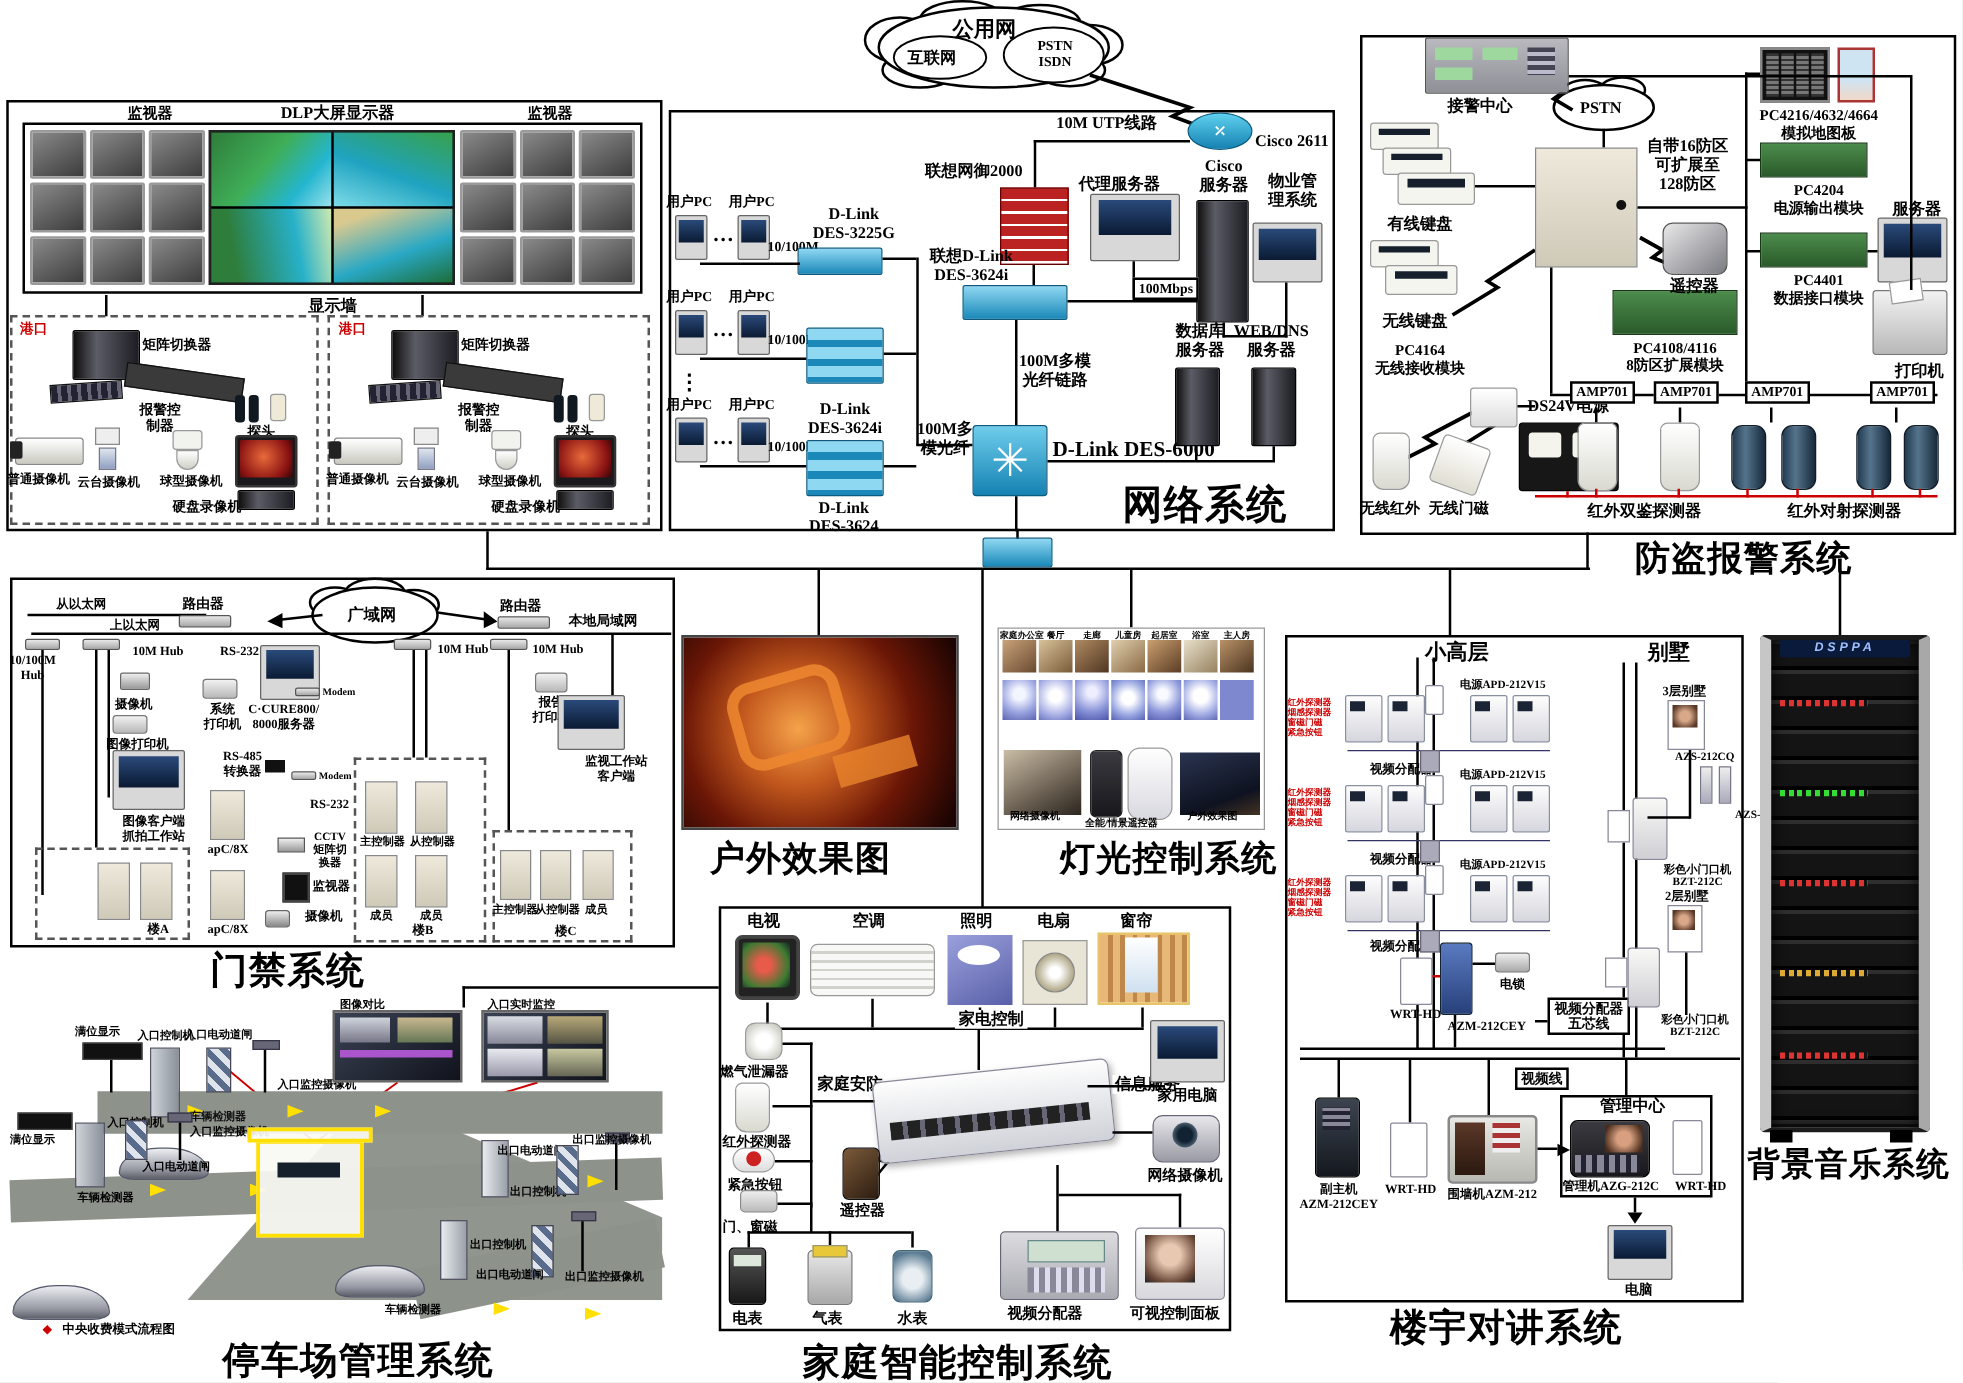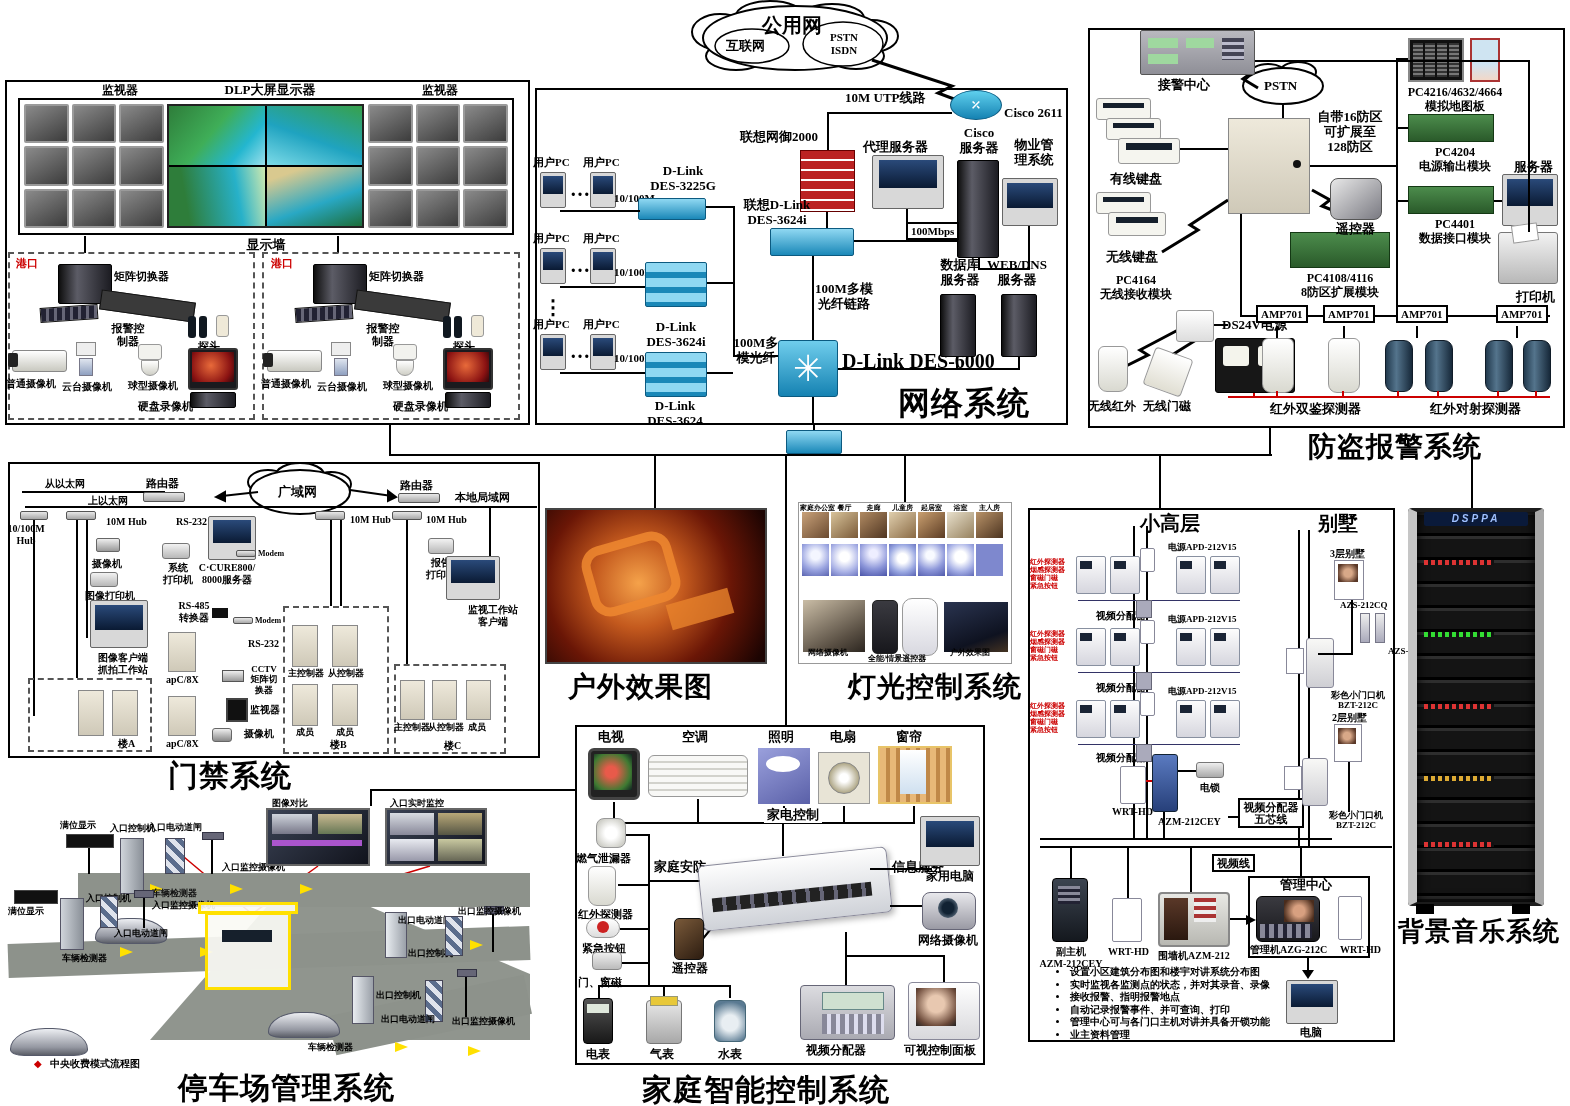--- a/index.html
+++ b/index.html
@@ -3,21 +3,21 @@
 <meta charset="utf-8">
 <style>
 *{margin:0;padding:0;box-sizing:border-box}
 body{background:#ddd}
 #c{position:relative;width:1570px;height:1106px;background:#fff;overflow:hidden;
    font-family:"Liberation Serif","DejaVu Serif",serif;color:#000}
 .l{position:absolute;font-weight:bold;font-size:12px;line-height:1.15;text-align:center;white-space:nowrap}
 .w{white-space:pre-line}
 .lt{text-align:left}
 .red{color:#c00}
-.s7{font-size:7px}.s8{font-size:8px}.s9{font-size:9px}.s10{font-size:10px}.s11{font-size:11px}.s13{font-size:13px}.s14{font-size:20px}
+.s7{font-size:7px}.s8{font-size:8px}.s9{font-size:9px}.s10{font-size:10px}.s11{font-size:11px}.s13{font-size:13px}.s14{font-size:17px}
 .t{position:absolute;font-weight:bold;font-size:30px;white-space:nowrap;letter-spacing:1px}
 .ln{position:absolute;background:#000}
 .bl{position:absolute;background:#336}
 .rln{position:absolute;background:#c00}
 .sb{position:absolute;border:2px solid #000;background:transparent}
 .db{position:absolute;border:2px dashed #555}
 .bx{position:absolute;border:2px solid #000;background:#fff;font-weight:bold;font-size:11px;text-align:center;padding:1px 3px;line-height:1.1}
 .d{position:absolute}
 .mgrid{position:absolute;display:grid;grid-template-rows:repeat(3,1fr);grid-template-columns:repeat(3,1fr);gap:3px}
 .mc{background:linear-gradient(150deg,#8a8a8a,#3c3c3c);border:2px solid #9a9a9a;border-radius:2px}
@@ -773,28 +773,21 @@
 <div class="d" style="left:1256px;top:896px;width:64px;height:46px;background:linear-gradient(#3a3a40,#18181c);border:1px solid #000;border-radius:6px"></div>
 <div class="d" style="left:1284px;top:900px;width:30px;height:22px;background:radial-gradient(circle,#d8a080 30%,#4a2c1c 85%)"></div>
 <div class="d" style="left:1260px;top:924px;width:52px;height:14px;background:repeating-linear-gradient(90deg,#889 0 5px,#223 5px 9px)"></div>
 <div class="d" style="left:1338px;top:896px;width:24px;height:44px;background:#fff;border:1px solid #889;border-radius:2px"></div>
 <b class="l s10" style="left:1250px;top:944px">管理机AZG-212C</b>
 <b class="l s10" style="left:1340px;top:944px">WRT-HD</b>
 <i class="ln" style="left:1230px;top:918px;width:16px;height:2px"></i>
 <i class="ln" style="left:1307px;top:958px;width:2px;height:12px"></i>
 <div class="d pc" style="left:1286px;top:980px;width:52px;height:44px"></div>
 <b class="l s11" style="left:1300px;top:1026px">电脑</b>
-<ul style="position:absolute;left:1056px;top:966px;width:228px;list-style:disc inside;font-weight:bold;font-size:10px;line-height:1.25">
-<li>设置小区建筑分布图和楼宇对讲系统分布图</li>
-<li>实时监视各监测点的状态，并对其录音、录像</li>
-<li>接收报警、指明报警地点</li>
-<li>自动记录报警事件、并可查询、打印</li>
-<li>管理中心可与各门口主机对讲并具备开锁功能</li>
-<li>业主资料管理</li>
-</ul>
+<b class="t" style="left:1112px;top:1042px">楼宇对讲系统</b>
 
 <div class="d rack" style="left:1408px;top:508px;width:136px;height:398px"></div>
 <div class="d" style="left:1424px;top:512px;width:104px;height:14px;background:#0a1a3a;color:#9fc0ff;font-weight:bold;font-style:italic;font-size:10px;letter-spacing:3px;text-align:center;line-height:14px;border-radius:2px;font-family:'Liberation Sans',sans-serif">DSPPA</div>
 <div class="d" style="left:1424px;top:560px;width:70px;height:5px;background:repeating-linear-gradient(90deg,#d33 0 4px,#111 4px 7px)"></div>
 <div class="d" style="left:1424px;top:632px;width:70px;height:5px;background:repeating-linear-gradient(90deg,#3d3 0 4px,#111 4px 7px)"></div>
 <div class="d" style="left:1424px;top:704px;width:70px;height:5px;background:repeating-linear-gradient(90deg,#d33 0 4px,#111 4px 7px)"></div>
 <div class="d" style="left:1424px;top:776px;width:70px;height:5px;background:repeating-linear-gradient(90deg,#da3 0 4px,#111 4px 7px)"></div>
 <div class="d" style="left:1424px;top:842px;width:70px;height:5px;background:repeating-linear-gradient(90deg,#d33 0 4px,#111 4px 7px)"></div>
 <div class="d" style="left:1416px;top:904px;width:18px;height:10px;background:#000"></div>
 <div class="d" style="left:1512px;top:904px;width:18px;height:10px;background:#000"></div>

